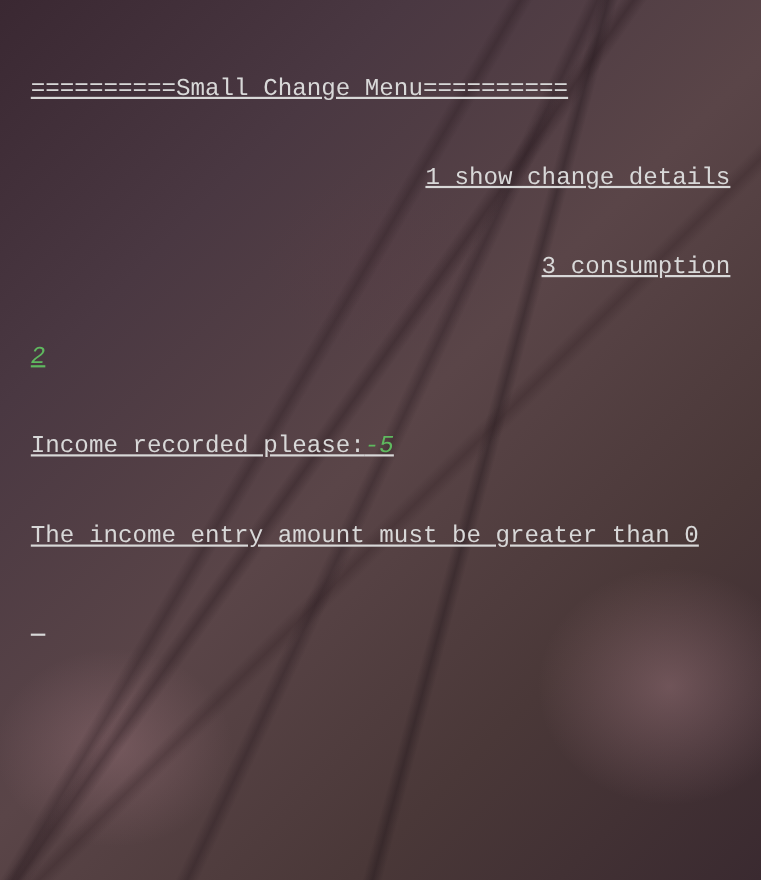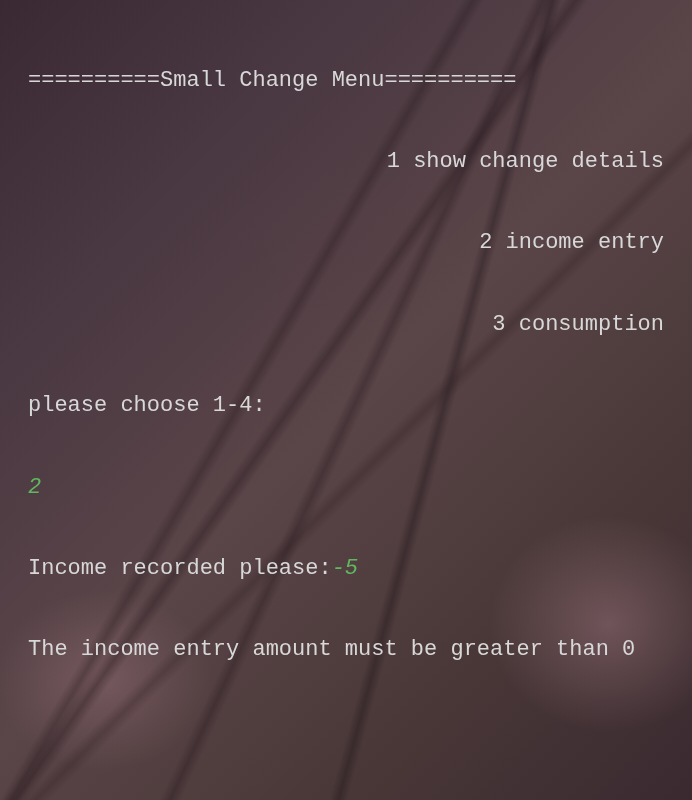--- a/index.html
+++ b/index.html
@@ -49,42 +49,41 @@
       z-index: 0;
     }
     .terminal {
       position: relative;
       z-index: 1;
       color: #d8d8d8;
       white-space: pre;
     }
     .line {
       display: block;
+      text-decoration: underline;
     }
     .indent {
       padding-left: 168px;
       text-align: right;
     }
     .input-val {
       color: #5fb85f;
       font-style: italic;
     }
     .inline {
       display: inline;
     }
   </style>
 </head>
 <body>
 
 <div class="terminal">
 <span class="line">==========Small Change Menu==========</span>
 <span class="line indent">1 show change details</span>
-<span class="line indent">2 income entry</span>
 <span class="line indent">3 consumption</span>
-<span class="line">please choose 1-4:</span>
 <span class="line input-val">2</span>
 <span class="line"><span class="inline">Income recorded please:</span><span class="inline input-val">-5</span></span>
 <span class="line">The income entry amount must be greater than 0</span>
 <span class="line"> </span>
 
 
 
 
 
 

